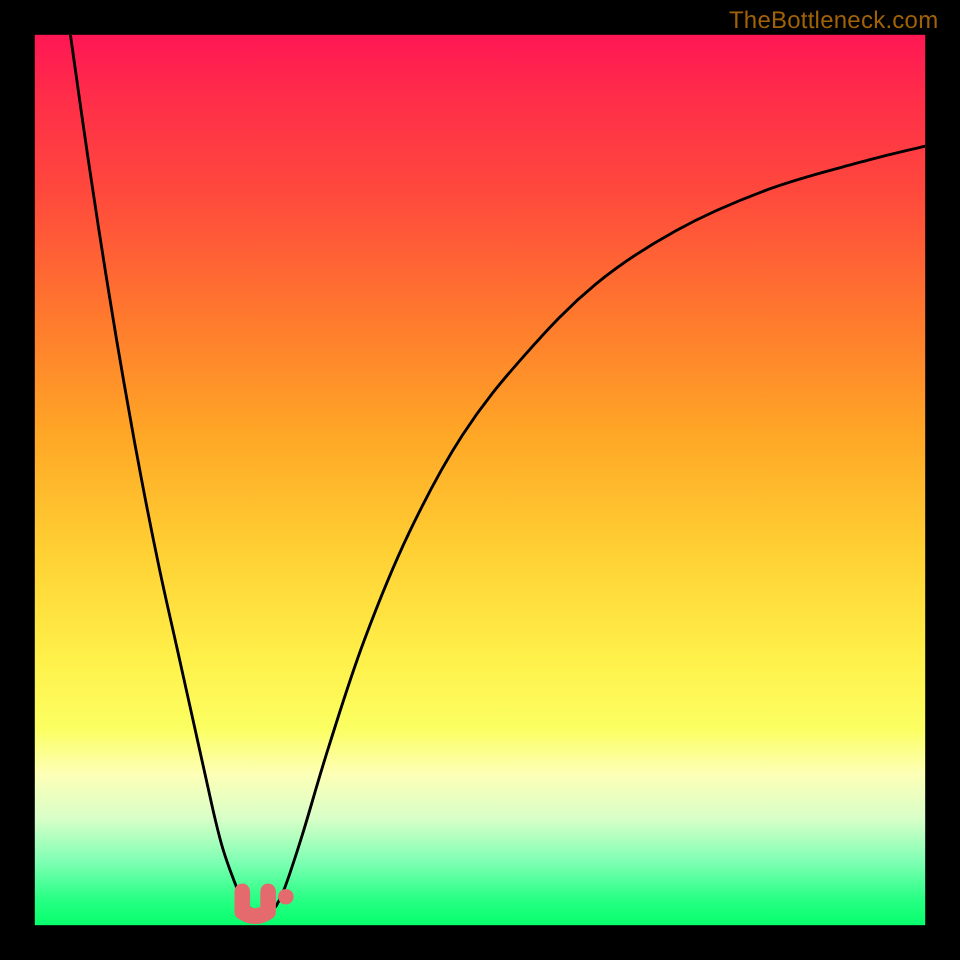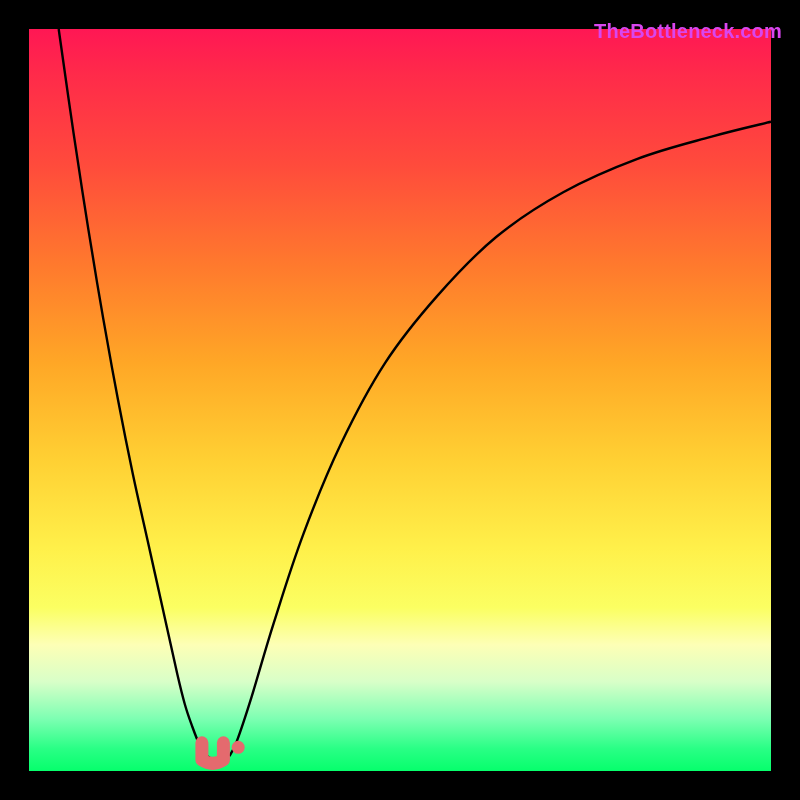--- a/index.html
+++ b/index.html
@@ -43,25 +43,25 @@
   }
   svg.curves {
     position: absolute;
     left: 0;
     top: 0;
     width: 742px;
     height: 742px;
   }
   .attribution {
     position: absolute;
-    top: 20px;
+    top: 6px;
     right: 18px;
-    color: #d946ef;
+    color: #a16207;
     font-size: 20px;
-    font-weight: 700;
+    font-weight: 400;
     letter-spacing: 0.2px;
   }
 </style>
 </head>
 <body>
 
 <div class="frame">
 
   <div class="plot-area">
 

